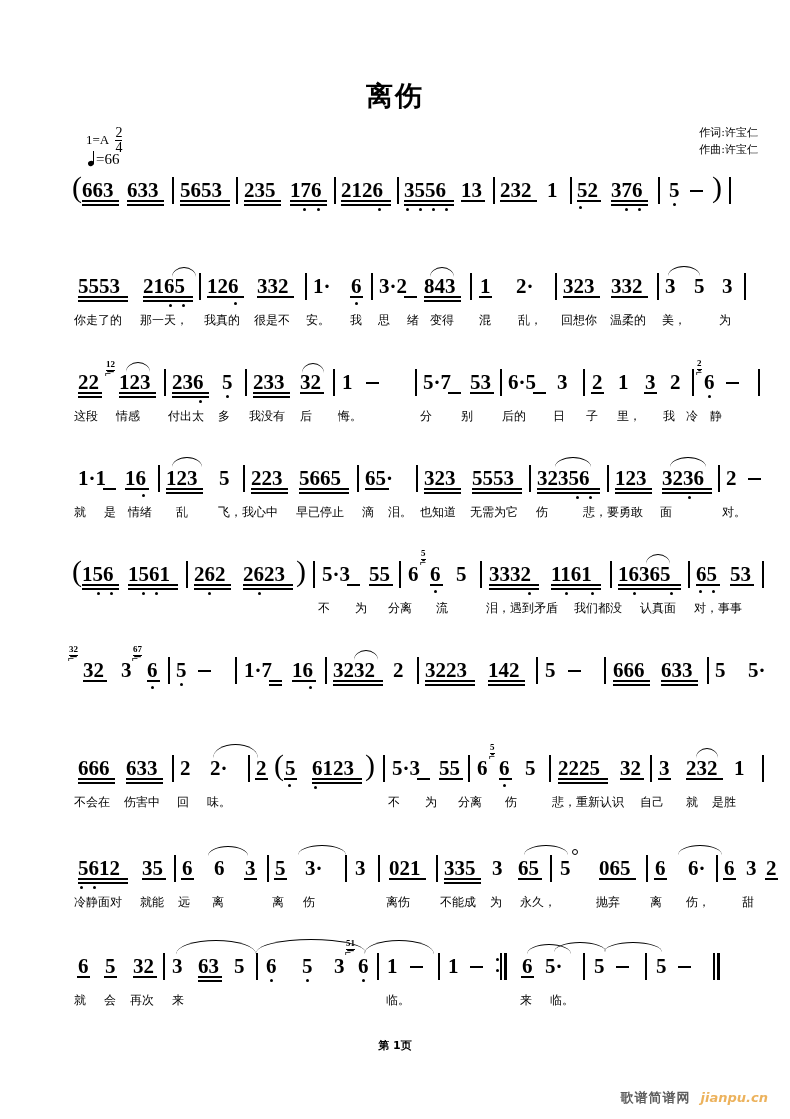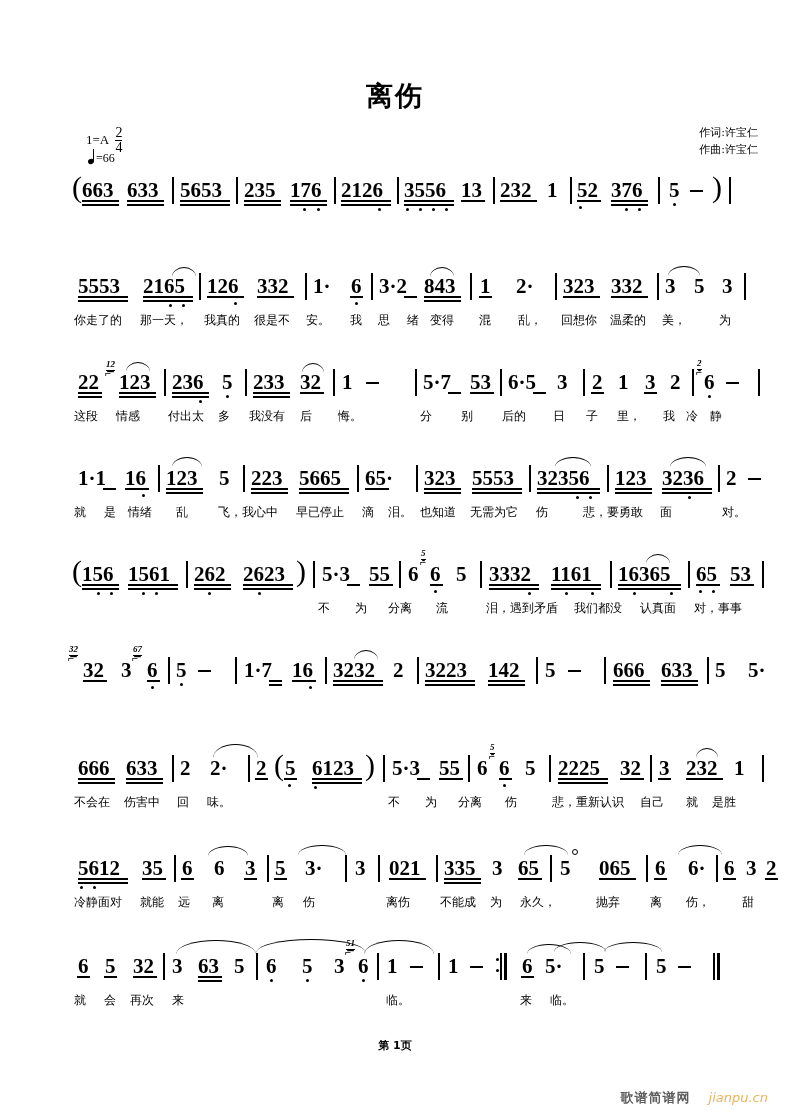--- a/index.html
+++ b/index.html
@@ -28,21 +28,21 @@
   }
   .keysig .ktext{display:inline-block;vertical-align:top;padding-top:6px;}
   .frac{
     display:inline-block;vertical-align:top;text-align:center;
     line-height:1.0;margin-left:3px;
   }
   .frac .num{display:block;font-size:14px;}
   .frac .den{display:block;font-size:14px;border-top:1.3px solid #000;padding-top:0px;}
   .tempo{
     position:absolute;left:88px;top:151px;
-    font-size:12px;white-space:nowrap;
+    font-size:15px;white-space:nowrap;
   }
   .tempo .qnote{
     display:inline-block;position:relative;width:8px;height:13px;vertical-align:-2px;
   }
   .tempo .qnote:before{
     content:"";position:absolute;left:0;bottom:0;width:6px;height:5px;
     background:#000;border-radius:50%;transform:rotate(-18deg);
   }
   .tempo .qnote:after{
     content:"";position:absolute;left:5px;bottom:3px;width:1.4px;height:12px;background:#000;
@@ -77,37 +77,37 @@
   
   .odot{position:absolute;width:3px;height:3px;border-radius:50%;background:#000;}
   
   .slur{position:absolute;border-top:1.7px solid #000;border-radius:50%/100% 100% 0 0;height:9px;}
   .slur.big{height:13px;}
   
   .dash{position:absolute;top:18px;width:13px;height:1.9px;background:#000;}
   
   .paren{position:absolute;top:2px;font-size:30px;line-height:30px;font-weight:400;}
   
-  .grace{position:absolute;font-size:9px;font-weight:700;line-height:9px;font-style:italic;}
+  .grace{position:absolute;font-size:9px;font-weight:700;line-height:9px;}
   .grace .gnums{display:block;border-bottom:1.2px solid #000;padding-bottom:.5px;}
   .grace .gnums.dbl{border-bottom:1.2px solid #000;box-shadow:0 2.4px 0 -1.2px #000;}
   .grace .gtail{position:absolute;left:-1px;top:9px;font-size:11px;}
   
   .pagenum{
     position:absolute;left:0;top:1038px;width:790px;text-align:center;
     font-family:"DejaVu Sans","Liberation Sans",sans-serif;
     font-size:11px;font-weight:700;
   }
   .watermark{
     position:absolute;right:22px;bottom:12px;
     font-family:"DejaVu Sans","Liberation Sans",sans-serif;
     font-size:13px;opacity:.82;white-space:nowrap;
   }
   .watermark .wm1{color:#3a3a3a;font-weight:700;letter-spacing:1px;}
-  .watermark .wm2{color:#e8a23a;font-weight:400;font-style:italic;margin-left:18px;}
+  .watermark .wm2{color:#e8a23a;font-weight:700;font-style:italic;margin-left:10px;}
 </style>
 </head>
 <body>
 
 <div class="page">
 
   <div class="title">离伤</div>
 
   <div class="keysig">
     <span class="ktext">1=A</span>

